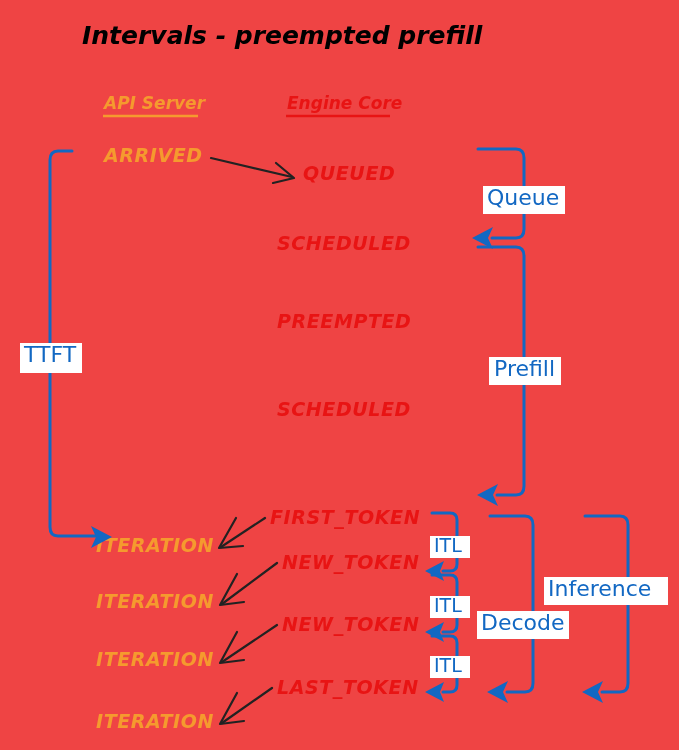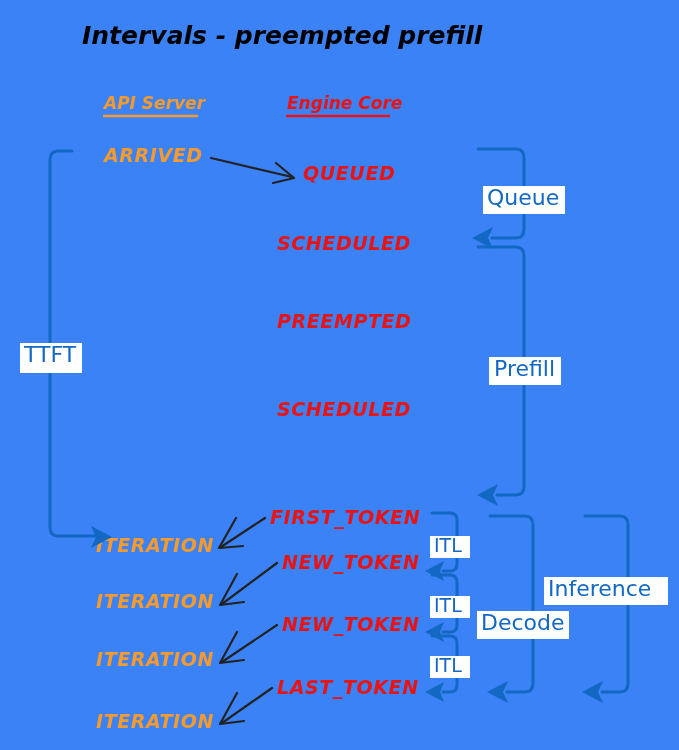--- a/index.html
+++ b/index.html
@@ -7,21 +7,21 @@
     padding: 0;
     background: #ffffff;
   }
   body {
     font-family: "DejaVu Sans", sans-serif;
   }
   #canvas {
     position: relative;
     width: 679px;
     height: 750px;
-    background: #3b82f6;
+    background: #ef4444;
     overflow: hidden;
     text-align: right;
   }
   svg.layer {
     position: absolute;
     left: 0;
     top: 0;
     width: 679px;
     height: 750px;
   }

